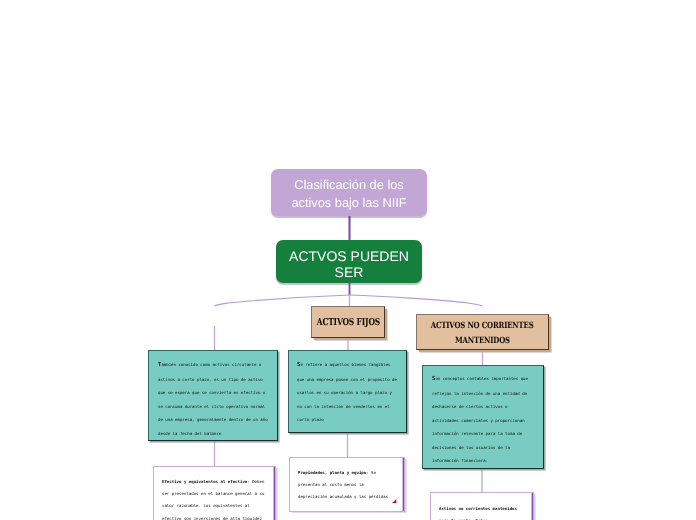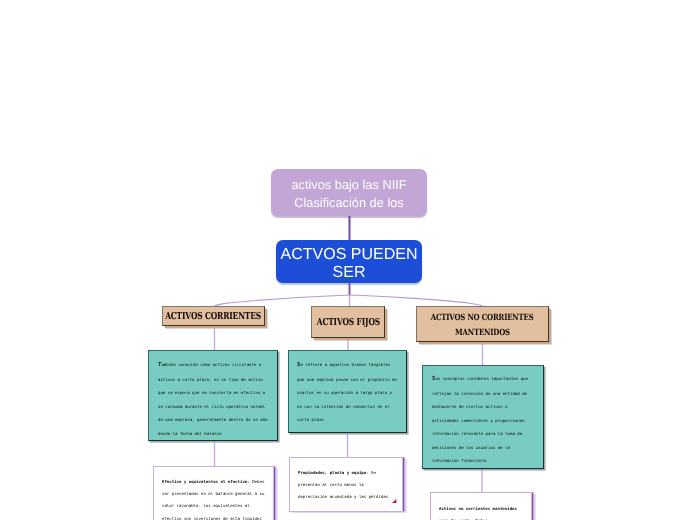--- a/index.html
+++ b/index.html
@@ -12,33 +12,33 @@
   svg.cursor-layer{z-index:5;}
   .node{position:absolute;box-sizing:border-box;transform:translateZ(0);}
 
   
   .n-root{left:271px;top:169px;width:156px;height:47px;padding-top:2px;background:#c2a6d6;
           border-radius:7px;color:#ffffff;display:flex;align-items:center;
           box-shadow:0 1.4px 1px rgba(112,74,140,0.40);
           justify-content:center;text-align:center;font-size:12.8px;line-height:17.6px;
           letter-spacing:0px;}
   
-  .n-blue{left:276px;top:240px;width:146px;height:43px;padding-top:5px;background:#1d4ed8;
+  .n-blue{left:276px;top:240px;width:146px;height:43px;padding-top:5px;background:#15803d;
           border-radius:7px;color:#ffffff;display:flex;align-items:center;
           box-shadow:0 1.4px 1px rgba(90,104,130,0.40);
-          justify-content:center;text-align:center;font-size:16px;}
+          justify-content:center;text-align:center;font-size:14px;}
   
   .n-tan{background:#e1bf9f;border-top:1px solid #837467;border-left:1px solid #837467;
          border-right:1.5px solid #463527;border-bottom:1.5px solid #463527;
          box-shadow:2.4px 2.4px 0 -0.3px #c6a98d, 3.4px 3.4px 0 -0.6px rgba(170,170,172,0.5);
          display:flex;align-items:center;justify-content:center;text-align:center;
          font-family:"DejaVu Serif Condensed","DejaVu Serif",serif;font-weight:bold;color:#100b04;
          font-size:9.6px;letter-spacing:-0.2px;white-space:nowrap;}
   .n-tan span{display:inline-block;transform:scaleX(0.87);transform-origin:center;}
-  .n-tan3{font-size:8.6px;line-height:14.8px;padding-top:4px;}
+  .n-tan3{font-size:8.6px;line-height:14.8px;padding-top:4px;margin-top:8px;}
   .n-tan3 span{transform:scaleX(0.9);}
   
   .n-teal{background:#79ccc1;border-top:1px solid #2f6763;border-left:1px solid #2f6763;
           border-right:1.6px solid #16302f;border-bottom:1.6px solid #16302f;
           box-shadow:1.6px 1.6px 0 0 rgba(135,150,148,0.8);
           font-family:"DejaVu Sans Mono",monospace;color:#111111;font-size:4.05px;
           line-height:13.5px;padding:7px 9px 4px 9px;}
   
   .n-white{background:#ffffff;border:1.4px solid #c8aede;
            box-shadow:inset -2.2px 0 0 -0.8px #7e4fae, 2.2px 1.4px 0 -0.6px rgba(200,174,222,0.6);
@@ -82,32 +82,29 @@
     <g>
       <path d="M347.5 433 L347.5 457" stroke="#c4a5dc" stroke-width="1.3" fill="none"></path>
     </g>
     <g>
       <path d="M482 469 L482 492" stroke="#c4a5dc" stroke-width="1.3" fill="none"></path>
     </g>
   </svg>
 
   <div class="node n-root">
     <div>
+      <div>Clasificación de los</div>
       <div>activos bajo las NIIF</div>
-      <div>Clasificación de los</div>
     </div>
   </div>
 
   <div class="node n-blue">
     <span>ACTVOS PUEDEN SER</span>
   </div>
 
-  <div class="node n-tan" style="left:162px;top:306px;width:103px;height:20px;">
-    <span>ACTIVOS CORRIENTES</span>
-  </div>
 
   <div class="node n-tan" style="left:311px;top:306px;width:74px;height:32px;">
     <span>ACTIVOS FIJOS</span>
   </div>
 
   <div class="node n-tan n-tan3" style="left:416px;top:306px;width:133px;height:36px;flex-direction:column;justify-content:center;">
     <span>ACTIVOS  NO CORRIENTES</span>
     <span>MANTENIDOS</span>
   </div>
 

